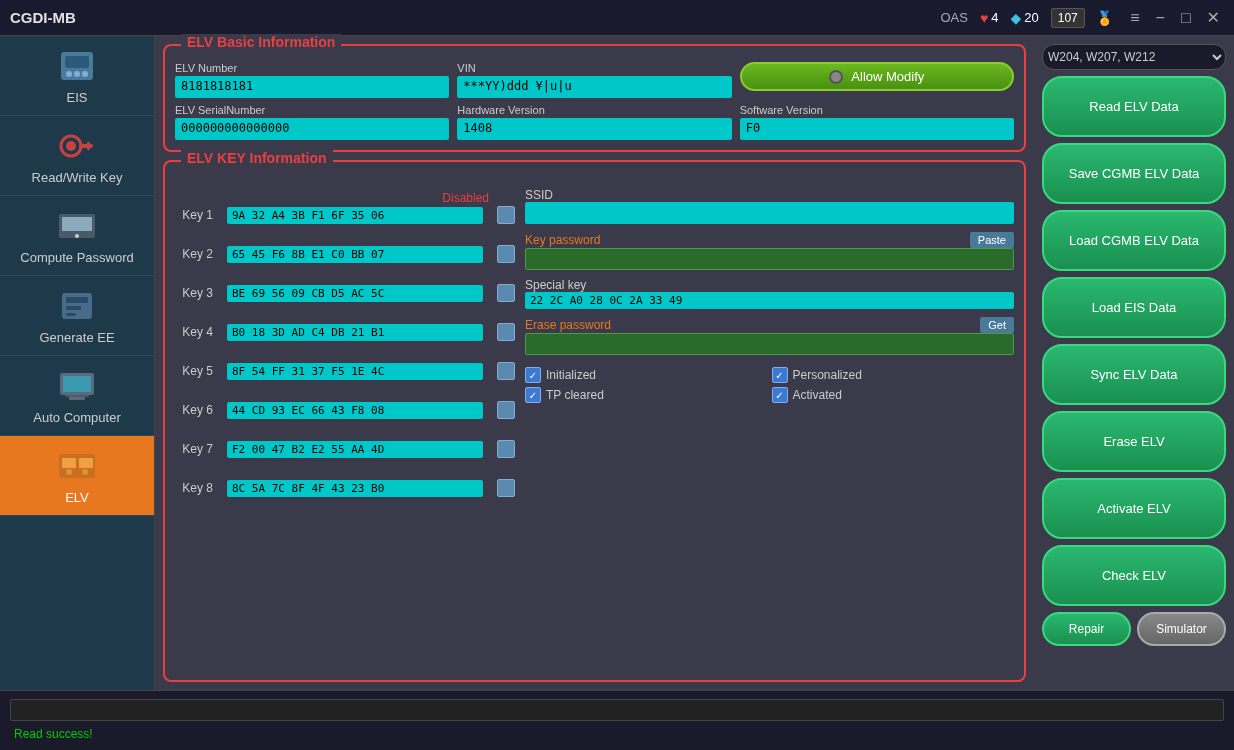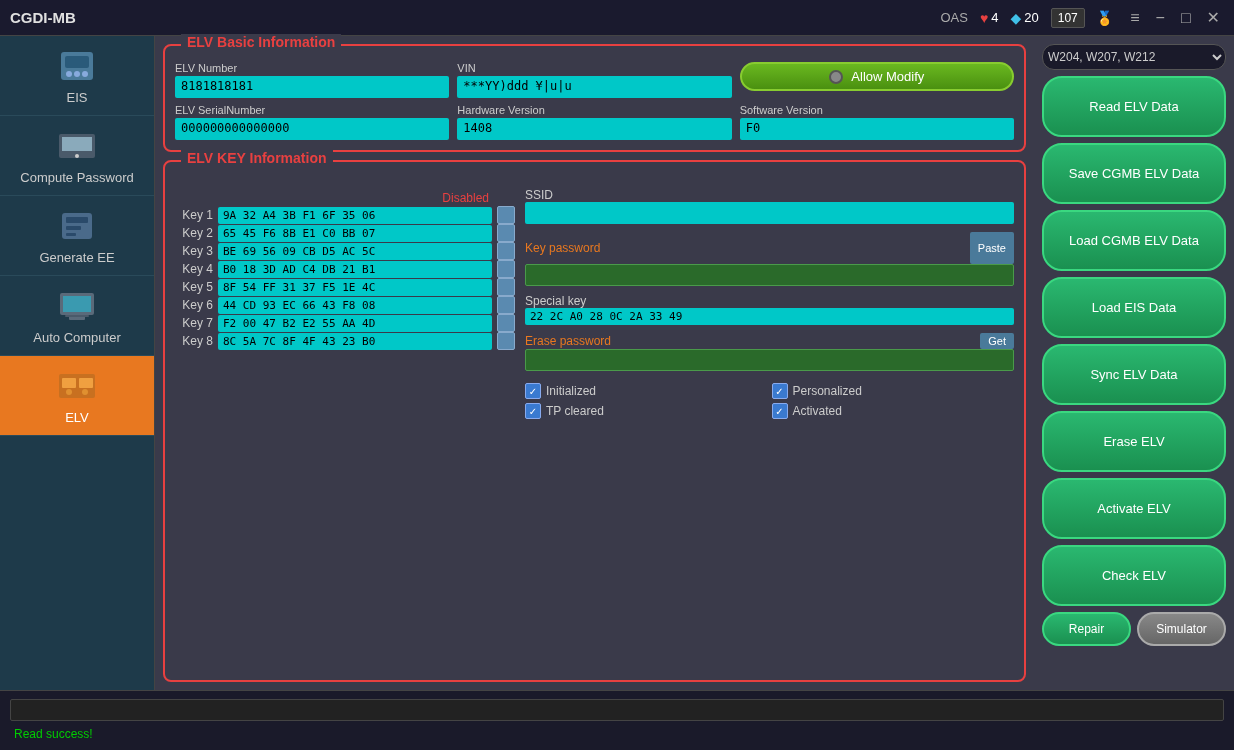--- a/index.html
+++ b/index.html
@@ -157,22 +157,22 @@
       display: flex;
       gap: 10px;
       margin-top: 10px;
     }
     .key-list {
       flex: 0 0 340px;
     }
     .key-row {
       display: flex;
       align-items: center;
-      gap: 5px;
-      margin-bottom: 0;
+      gap: 14px;
+      margin-bottom: 21px;
     }
     .key-label {
       font-size: 12px;
       color: #ccc;
       width: 38px;
       text-align: right;
     }
     .key-value {
       background: #00c8c8;
       color: #000;
@@ -213,21 +213,21 @@
       display: flex;
       align-items: center;
       gap: 4px;
     }
     .key-password-label { color: #e87820; font-size: 12px; flex: 1; }
     .paste-btn {
       background: #4a7a9a;
       border: none;
       color: #fff;
       font-size: 11px;
-      padding: 10px 8px;
+      padding: 2px 8px;
       cursor: pointer;
       border-radius: 2px;
     }
     .green-bar {
       background: #2a6a2a;
       border: 1px solid #4a9a4a;
       height: 22px;
       border-radius: 2px;
     }
     .special-key-label { font-size: 12px; color: #ccc; }
@@ -378,20 +378,31 @@
             <rect x="4" y="4" width="32" height="28" rx="3" fill="#4a7a9a"></rect>
             <rect x="8" y="8" width="24" height="12" rx="2" fill="#2a5a7a"></rect>
             <circle cx="12" cy="26" r="3" fill="#8ad"></circle>
             <circle cx="20" cy="26" r="3" fill="#8ad"></circle>
             <circle cx="28" cy="26" r="3" fill="#8ad"></circle>
           </svg>
       </div>
       <span>EIS</span>
     </div>
 
+    <div class="sidebar-item">
+      <div class="sidebar-icon">
+        <svg viewBox="0 0 40 36">
+            <ellipse cx="14" cy="18" rx="10" ry="10" fill="none" stroke="#c84040" stroke-width="3"></ellipse>
+            <ellipse cx="14" cy="18" rx="5" ry="5" fill="#c84040"></ellipse>
+            <rect x="22" y="16" width="14" height="4" rx="2" fill="#c84040"></rect>
+            <rect x="30" y="14" width="3" height="8" rx="1" fill="#c84040"></rect>
+          </svg>
+      </div>
+      <span>Read/Write Key</span>
+    </div>
 
     <div class="sidebar-item">
       <div class="sidebar-icon">
         <svg viewBox="0 0 40 36">
             <rect x="2" y="6" width="36" height="24" rx="2" fill="#4a5a6a"></rect>
             <rect x="5" y="9" width="30" height="14" fill="#8aaabb"></rect>
             <circle cx="20" cy="28" r="2" fill="#ccc"></circle>
           </svg>
       </div>
       <span>Compute Password</span>

